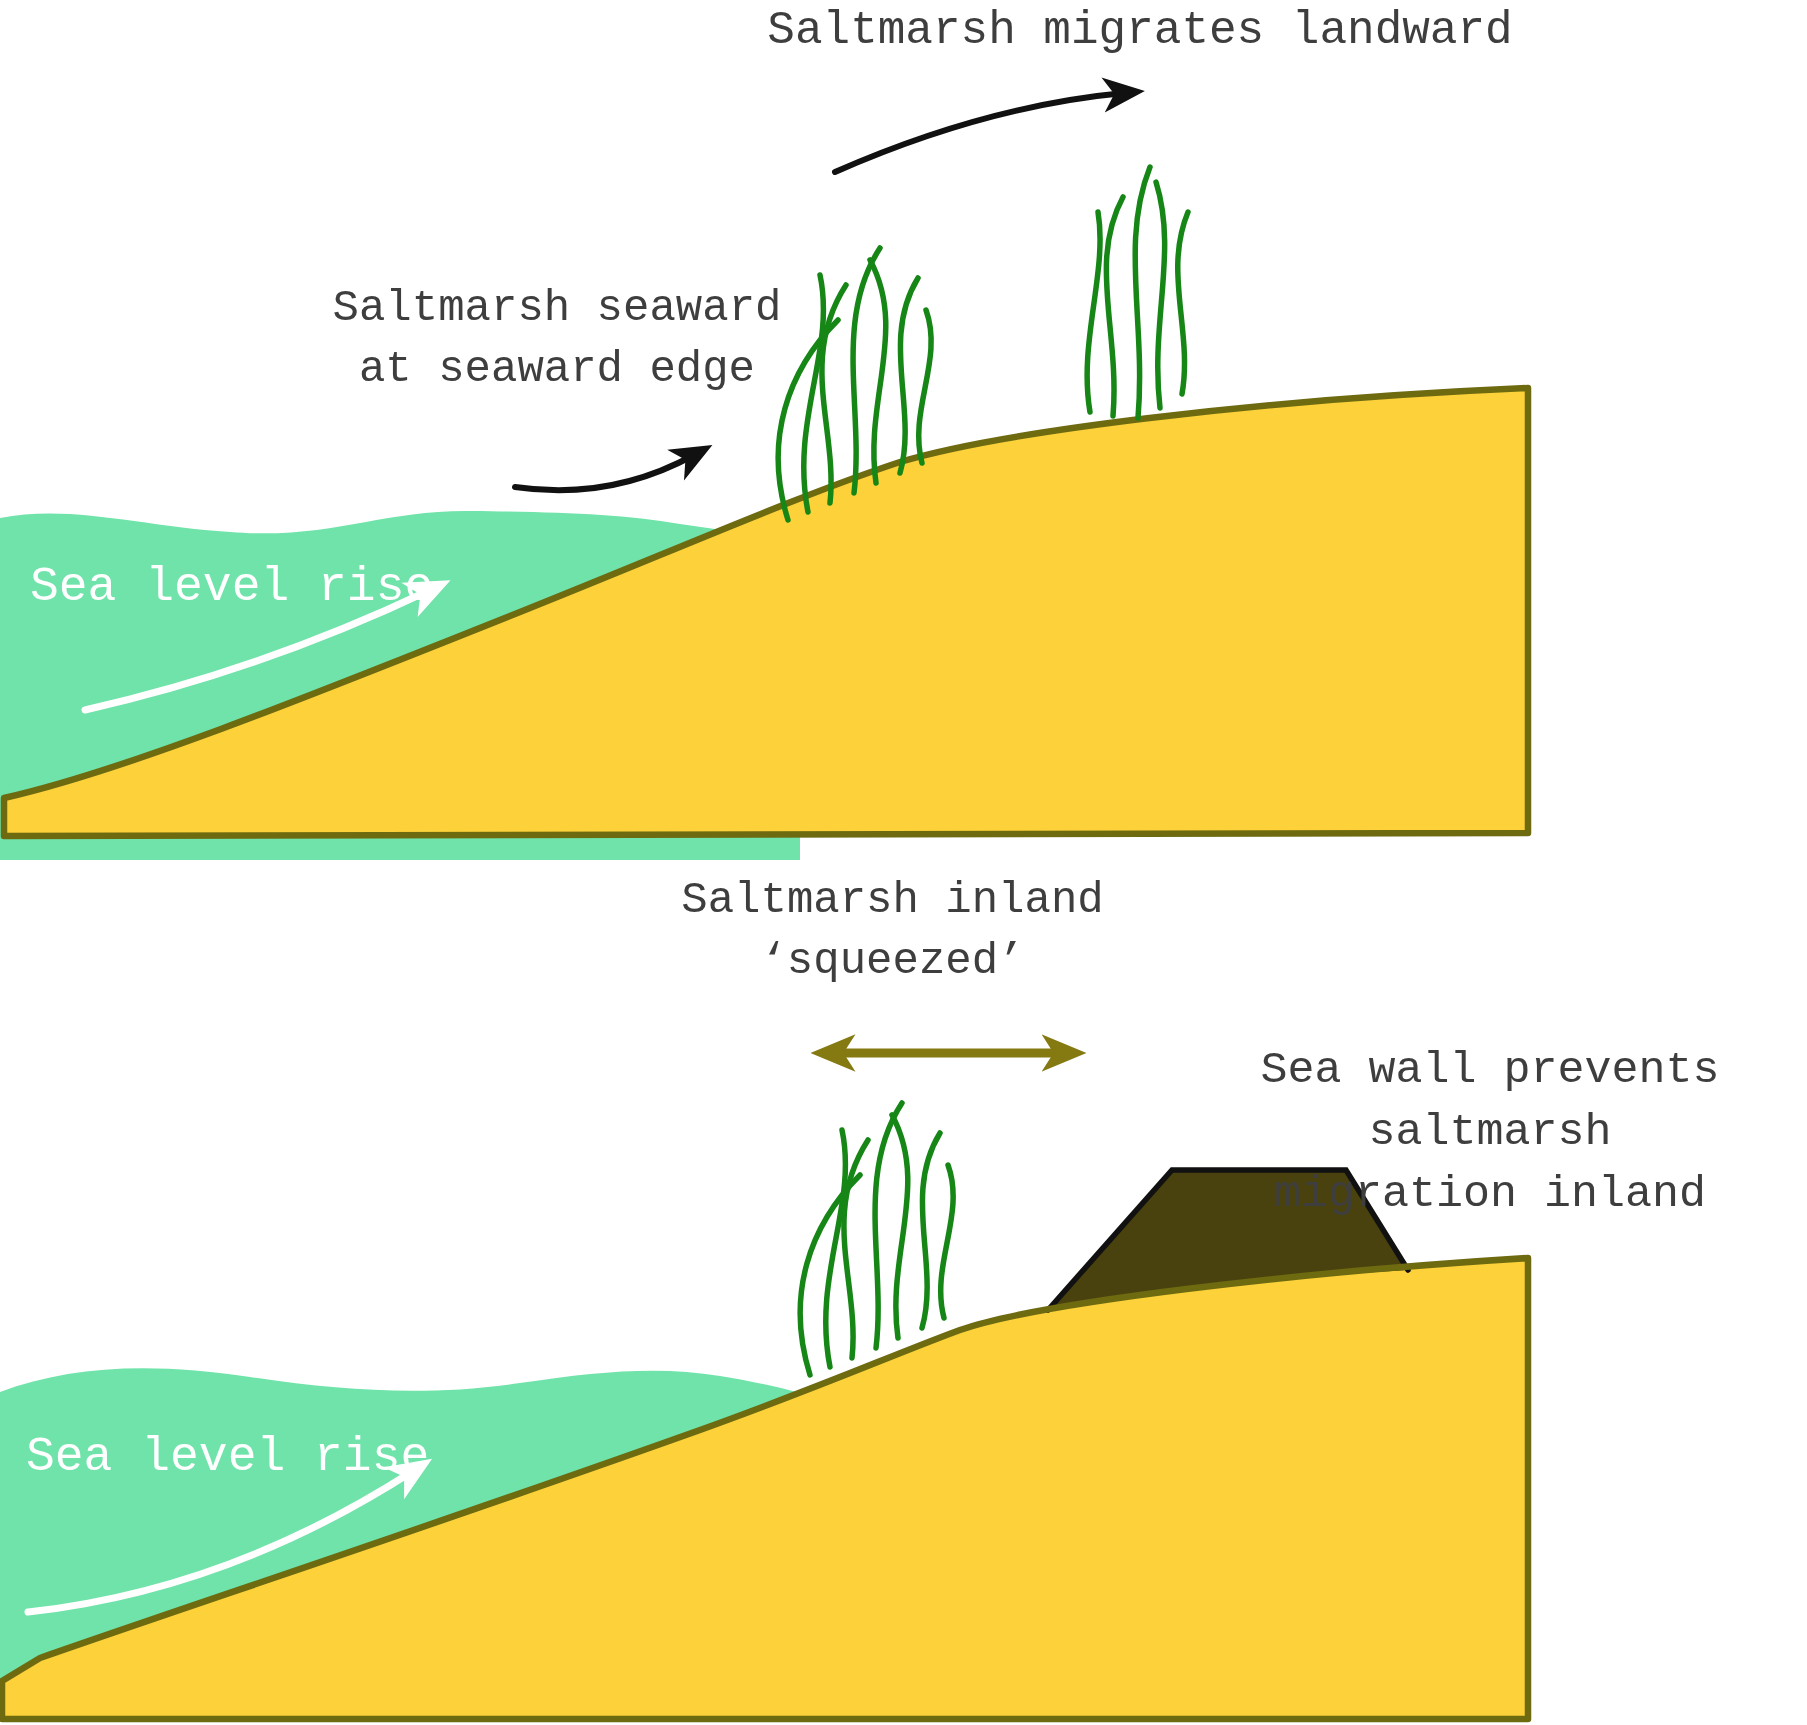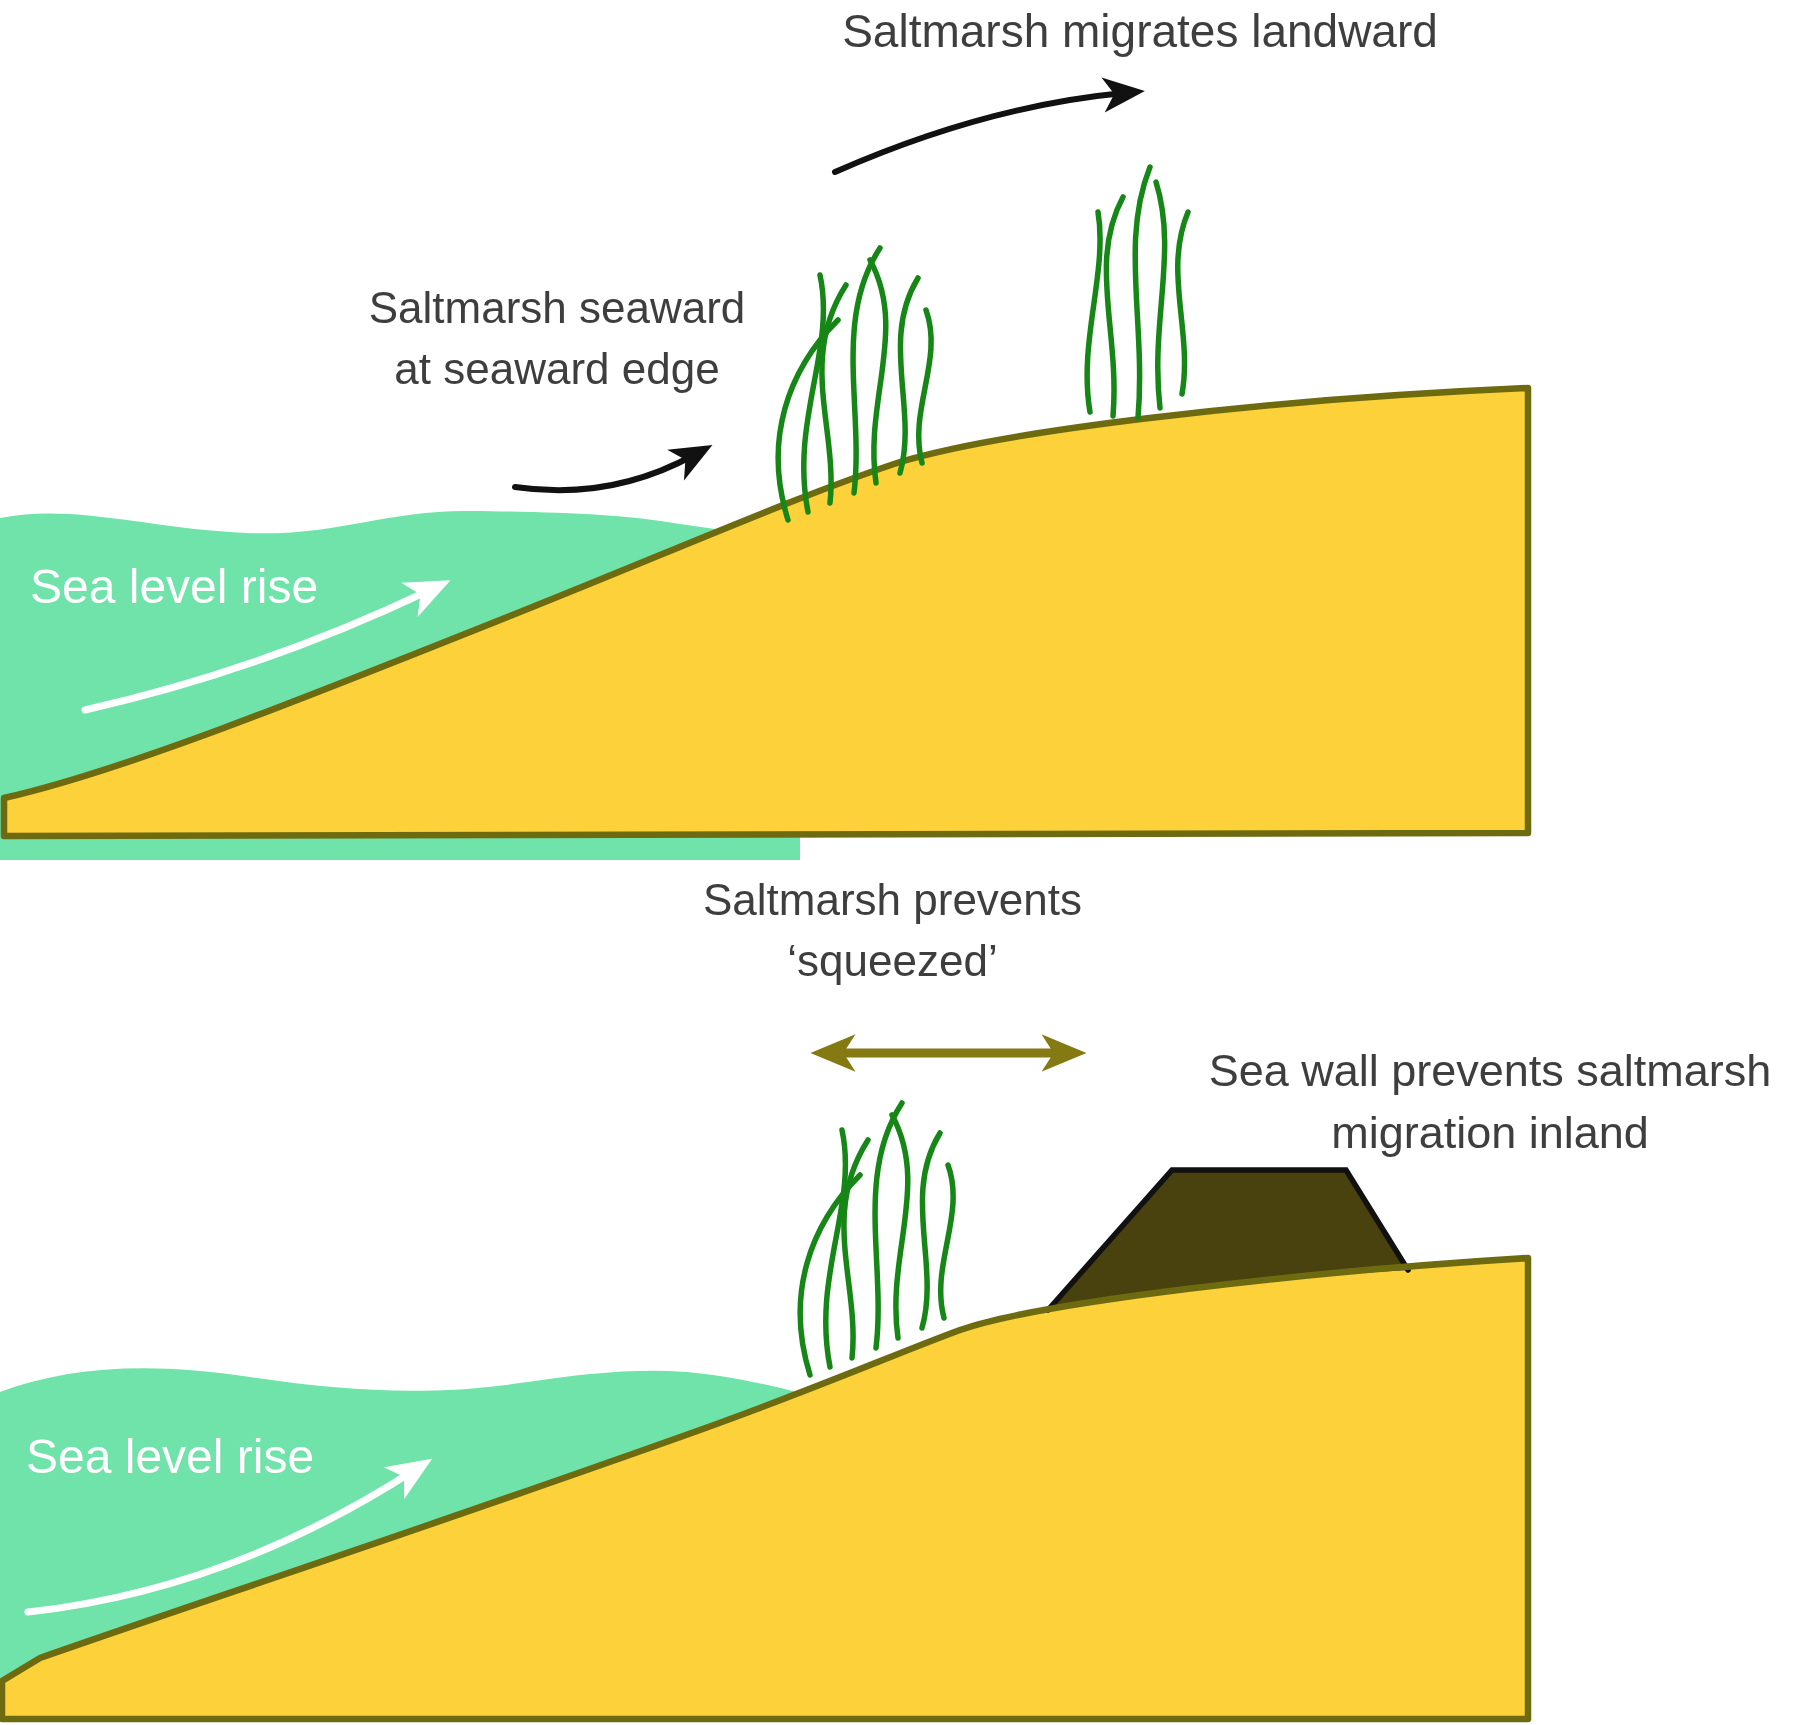--- a/index.html
+++ b/index.html
@@ -3,21 +3,21 @@
 <meta charset="utf-8">
 <style>
   html,body{margin:0;padding:0;}
   body{
     width:1807px;height:1725px;position:relative;background:#ffffff;
     overflow:hidden;font-family:"Liberation Sans",sans-serif;
   }
   #diagram-svg{position:absolute;left:0;top:0;}
   .label{
     position:absolute;
-    font-family:Liberation Sans, sans-serif;
+    font-family:Liberation Mono, monospace;
     color:var(--text,#3e3e3e);
     line-height:1.38;
     white-space:pre;
   }
   .label.centered{text-align:center;white-space:normal;}
   .label.white-light{color:var(--white,#fff);font-weight:300;text-align:center;}
 </style>
 </head>
 <body>
 
@@ -104,21 +104,21 @@
 <div class="label centered" style="left:740px;top:0px;width:800px;font-size:46px;">Saltmarsh migrates landward</div>
 
 <div class="label centered" style="left:332px;top:278px;width:450px;font-size:44px;">
   <div>Saltmarsh seaward</div>
   <div>at seaward edge</div>
 </div>
 
 <div class="label white-light" style="left:30px;top:554px;font-size:48px;">Sea level rise</div>
 
 <div class="label centered" style="left:665px;top:870px;width:455px;font-size:44px;">
-  <div>Saltmarsh prevents</div>
+  <div>Saltmarsh inland</div>
   <div>‘squeezed’</div>
 </div>
 
 <div class="label centered" style="left:1170px;top:1040px;width:640px;font-size:45px;">
   <div>Sea wall prevents saltmarsh</div>
   <div>migration inland</div>
 </div>
 
 <div class="label white-light" style="left:26px;top:1424px;font-size:48px;">Sea level rise</div>
 

